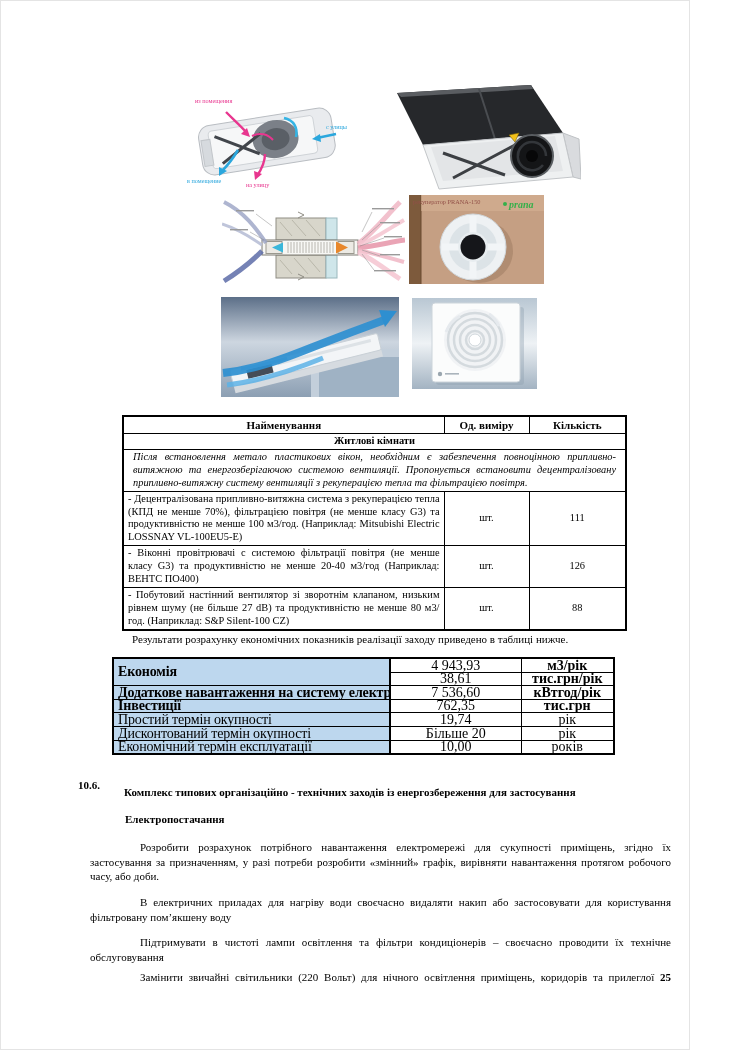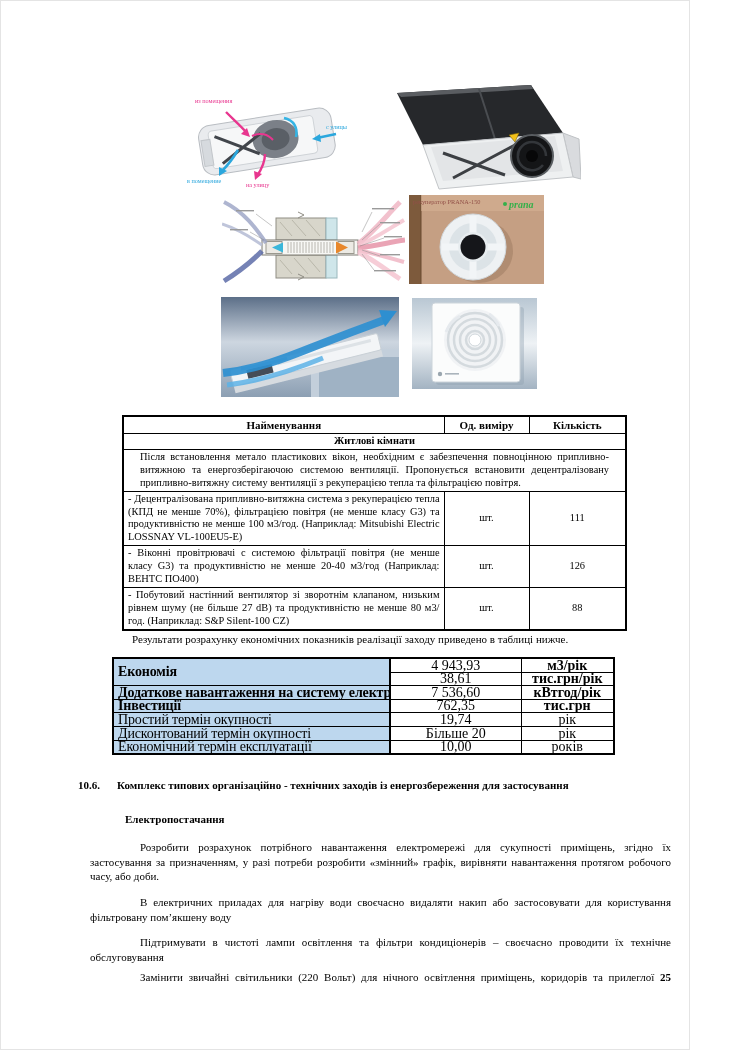--- a/index.html
+++ b/index.html
@@ -10,35 +10,35 @@
   }
   .fig{position:absolute;}
   .fig svg{display:block;width:100%;height:100%;}
 
   
   table{border-collapse:collapse;table-layout:fixed;}
   .t1{position:absolute;left:122px;top:415px;width:503px;font-size:10.4px;line-height:12.9px;border:2px solid #000;}
   .t1 th,.t1 td{border:1px solid #000;padding:1px 15px;}
   .t1 th{font-size:11px;font-weight:bold;text-align:center;height:14px;}
   .t1 .sec{font-weight:bold;text-align:center;height:11px;}
-  .t1 .intro{text-align:justify;padding:1px 16px;}
+  .t1 .intro{text-align:justify;padding:1px 9px;font-style:italic;}
   .t1 td.name{text-align:justify;vertical-align:top;padding:1px 4px;}
   .t1 td.unit,.t1 td.qty{text-align:center;vertical-align:middle;}
 
   
   .t2{position:absolute;left:112px;top:657px;width:501px;font-size:14px;line-height:11.5px;border:2px solid #000;}
   .t2 td{border:1px solid #000;padding:0 4px;height:12.6px;vertical-align:middle;}
   .t2 td.lbl{background:#bdd7ee;border-right:2px solid #000;white-space:nowrap;letter-spacing:-0.15px;overflow:hidden;}
   .t2 td.val,.t2 td.unt{text-align:center;}
   .t2 .b{font-weight:bold;}
 
   
   .note{position:absolute;left:82px;top:633px;width:581px;font-size:11px;text-indent:50px;margin:0;}
   .sec-num{position:absolute;left:78px;top:779px;font-size:11px;font-weight:bold;}
-  .sec-title{position:absolute;left:117px;top:779px;width:546px;font-size:11px;font-weight:bold;margin:0;}
+  .sec-title{position:absolute;left:117px;top:779px;width:546px;font-size:11px;font-weight:bold;margin:7px;}
   .sec-sub{position:absolute;left:117px;top:805px;font-size:11px;font-weight:bold;margin:8px;}
   .para{position:absolute;left:82px;width:581px;font-size:11px;line-height:14.6px;text-align:justify;text-indent:50px;margin:8px;}
   .p1{top:832px;}
   .p2{top:887px;}
   .p3{top:927px;}
   .p4{top:962px;text-align-last:justify;}
   .p4 .pnum{font-weight:bold;}
 </style>
 </head>
 <body>

